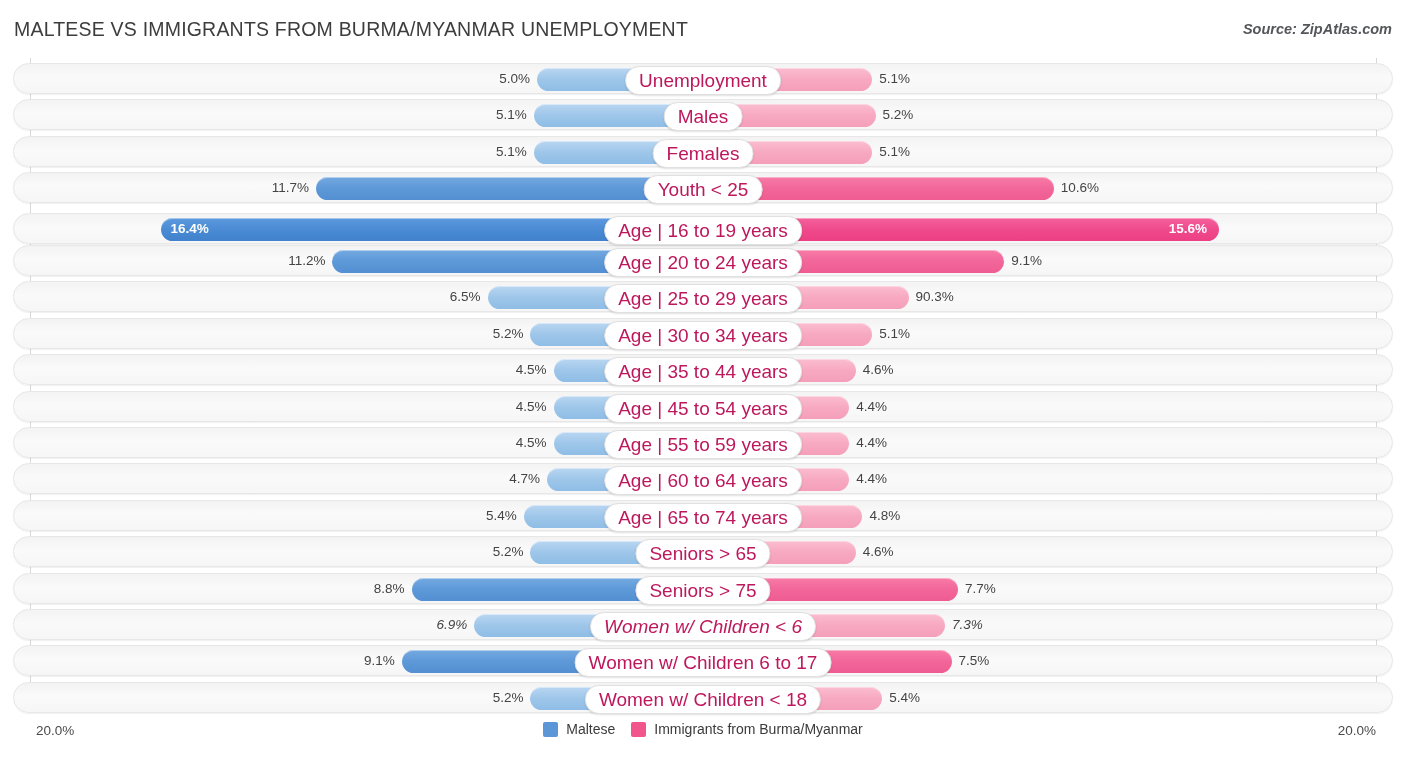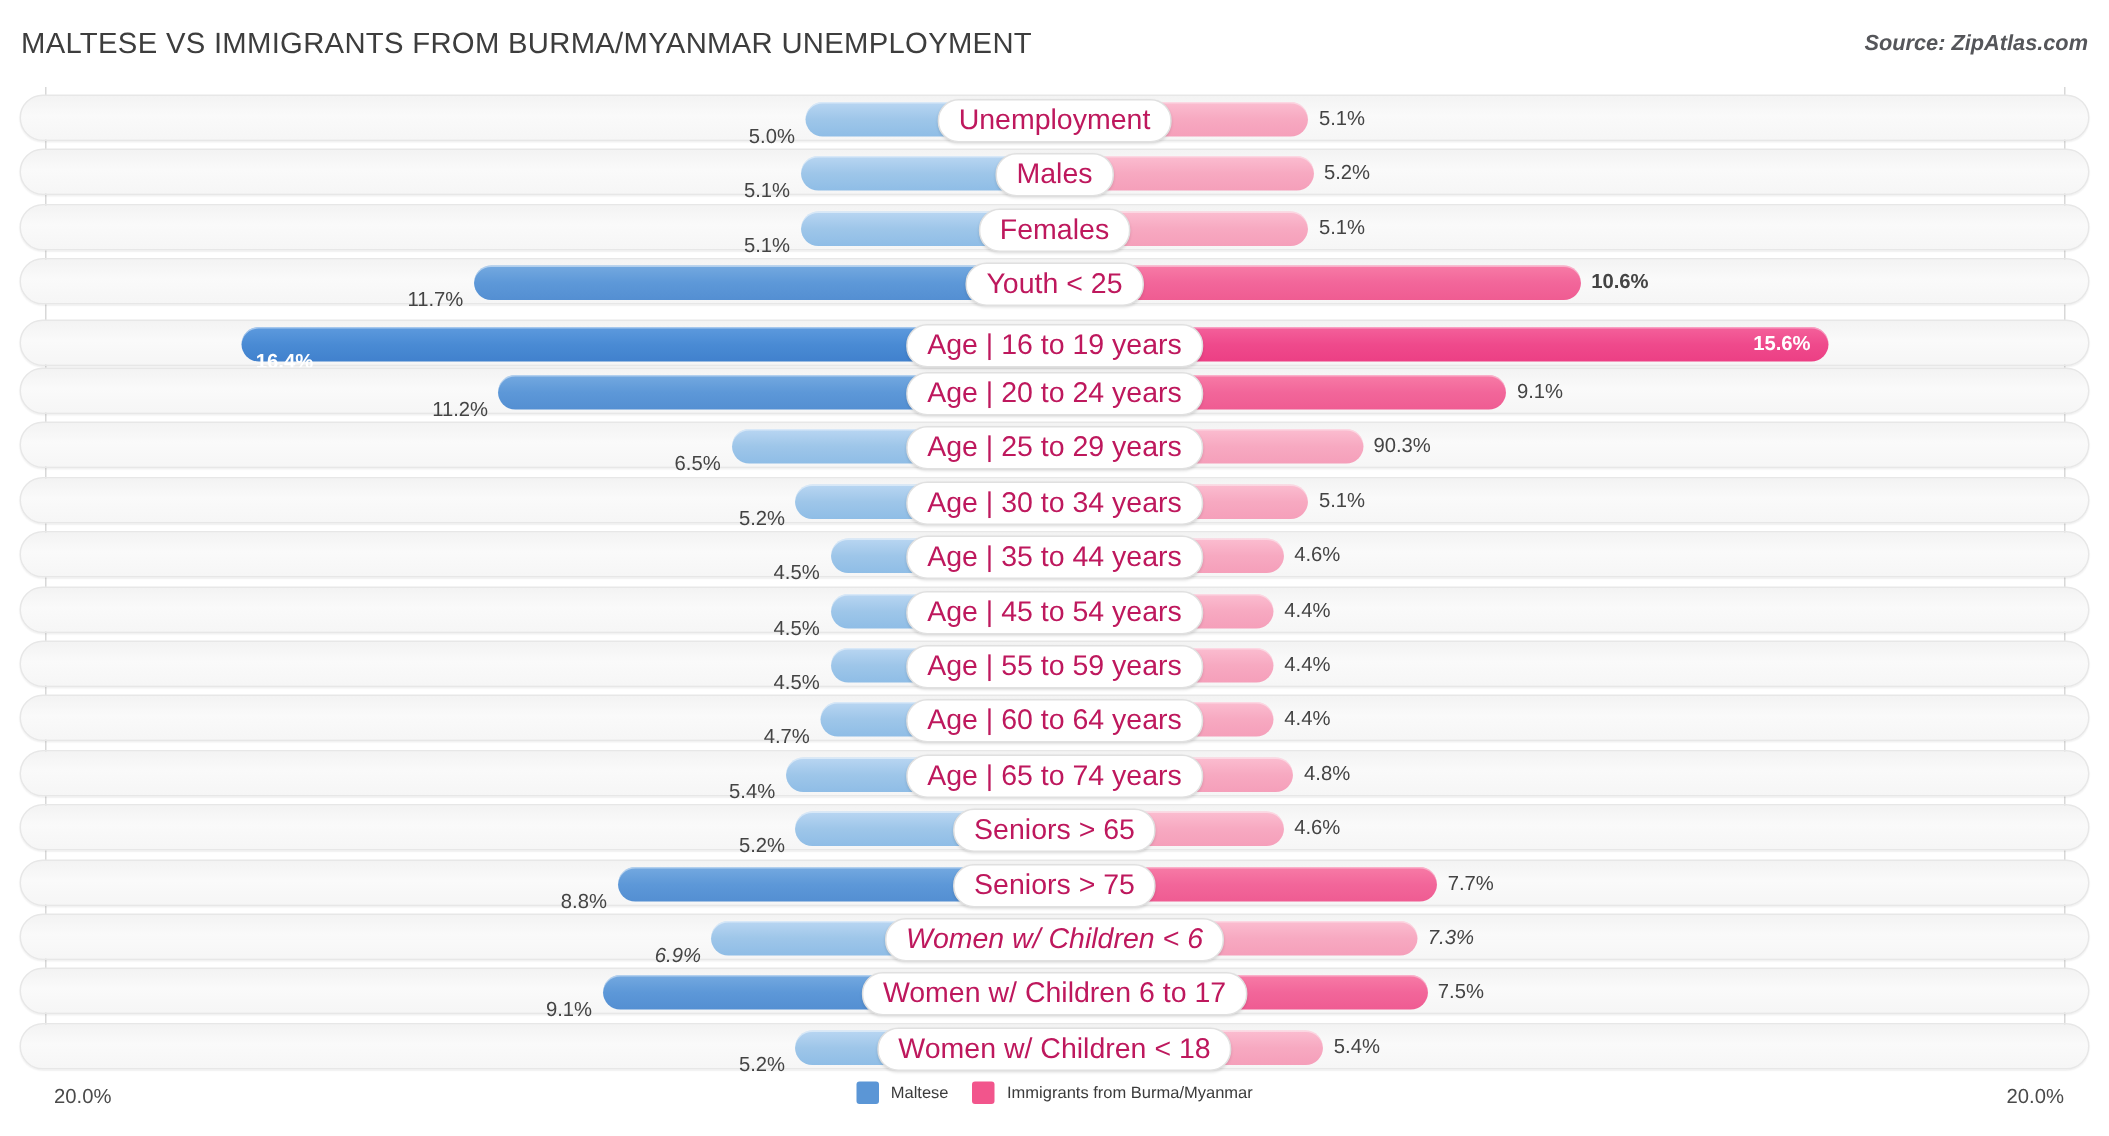--- a/index.html
+++ b/index.html
@@ -105,21 +105,21 @@
   }
 
   
   .val {
     position: absolute;
     top: 7px;
     font-size: 13.5px;
     color: #444444;
     white-space: nowrap;
   }
-  .val-left  { text-align: right; margin-top: 12px; }
+  .val-left  { text-align: right; }
   .val-right { text-align: left; }
   .val.inside {
     color: #ffffff;
     font-weight: bold;
   }
 
   
   .pill {
     position: absolute;
     top: 2px;
@@ -171,21 +171,21 @@
     align-items: center;
     gap: 8px;
   }
   .swatch {
     width: 15px;
     height: 15px;
     border-radius: 2px;
     display: inline-block;
   }
   .legend-text {
-    font-size: 11px;
+    font-size: 14px;
     color: #3b3b3b;
     white-space: nowrap;
   }
 </style>
 </head>
 <body>
 
 <div id="header">
   <div id="chart-title">MALTESE VS IMMIGRANTS FROM BURMA/MYANMAR UNEMPLOYMENT</div>
   <div id="source-label">Source: ZipAtlas.com</div>
@@ -213,21 +213,21 @@
         <div class="bar bar-left" style="width: 168.3px;"></div>
         <div class="bar bar-right" style="width: 168.3px;"></div>
         <div class="val val-left" style="right: 865.3px;">5.1%</div>
         <div class="val val-right" style="left: 865.3px;">5.1%</div>
         <div class="pill">Females</div>
       </div>
       <div class="row" style="top: 114.2px;">
         <div class="bar bar-left strong" style="width: 386.1px;"></div>
         <div class="bar bar-right strong" style="width: 349.8px;"></div>
         <div class="val val-left" style="right: 1083.1px;">11.7%</div>
-        <div class="val val-right" style="left: 1046.8px; font-weight: bold;">10.6%</div>
+        <div class="val val-right" style="left: 1046.8px;">10.6%</div>
         <div class="pill">Youth &lt; 25</div>
       </div>
       <div class="row" style="top: 155px;">
         <div class="bar bar-left strongest" style="width: 541.2px;"></div>
         <div class="bar bar-right strongest" style="width: 514.8px;"></div>
         <div class="val val-left inside" style="right: 1183.2px;">16.4%</div>
         <div class="val val-right inside" style="left: 1154.8px;">15.6%</div>
         <div class="pill">Age | 16 to 19 years</div>
       </div>
       <div class="row" style="top: 187px;">

